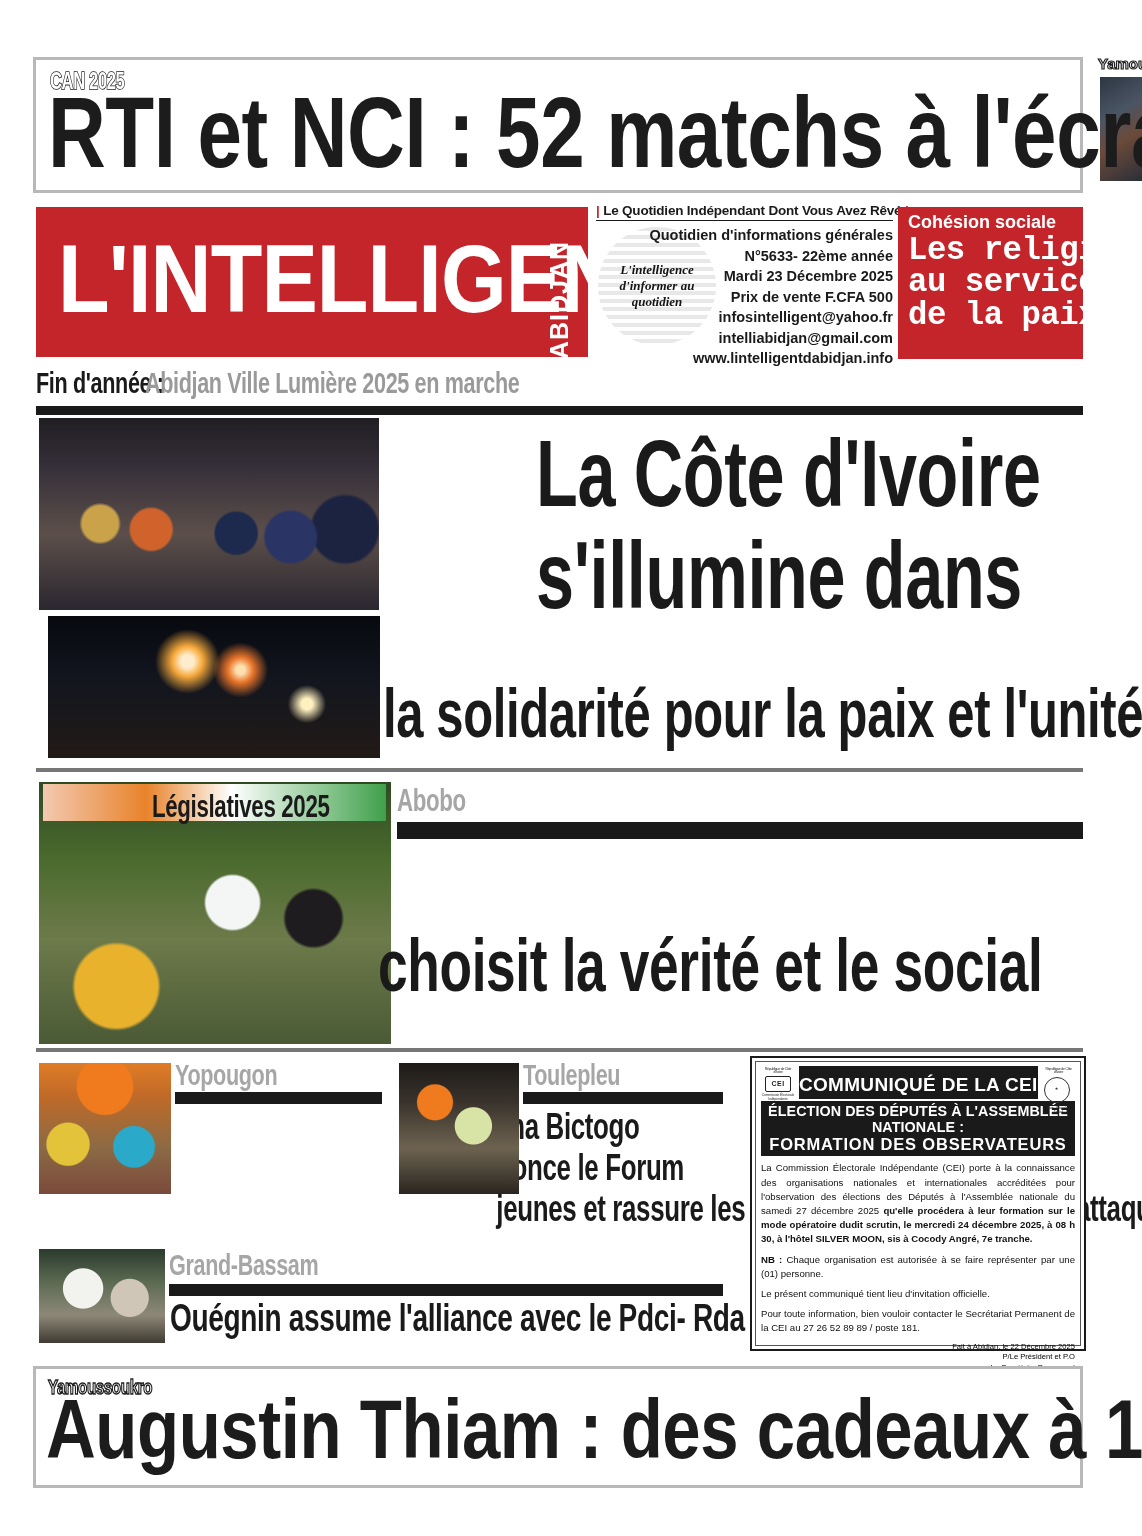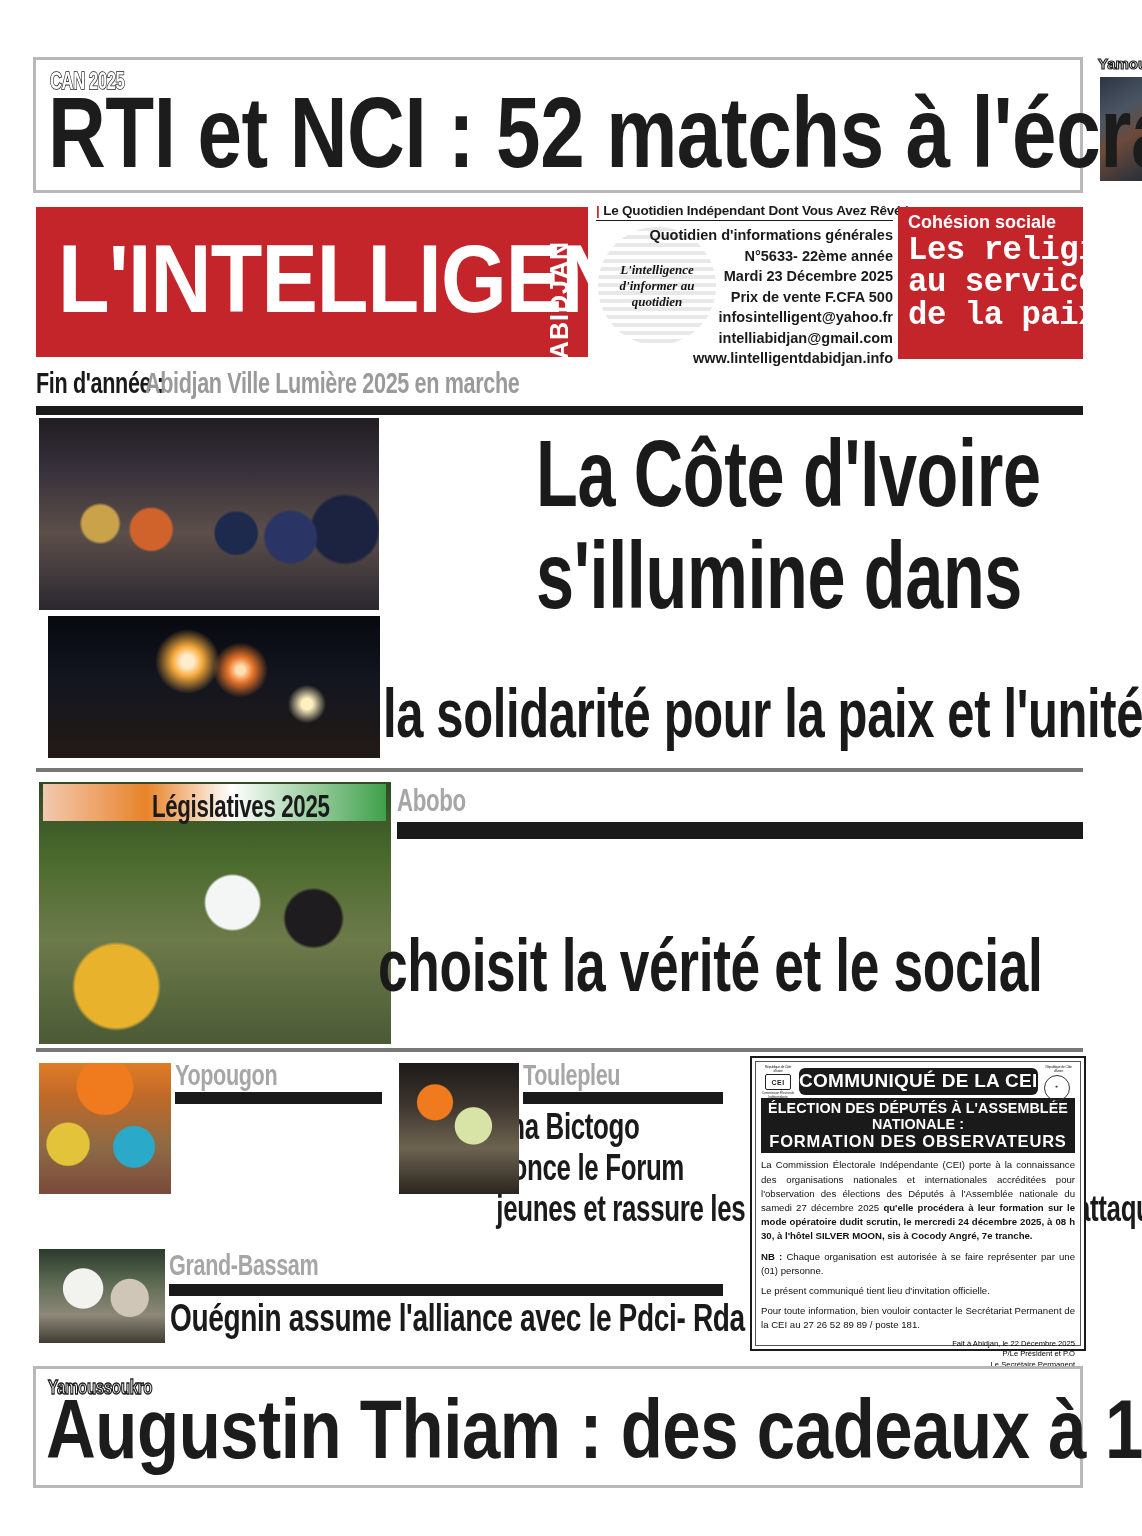--- a/index.html
+++ b/index.html
@@ -200,23 +200,22 @@
   .emblem .el-ring {
     position: absolute; inset: 2px;
     border: 1.3px solid #333; border-radius: 50%;
   }
   .emblem .el-txt { position: absolute; left: 0; right: 0; top: 11px; text-align: center; font-size: 4px; }
   .cei-banner {
     flex: 1;
     background: #1a1a1a; color: #fff;
     font-size: 19px; font-weight: 700;
     text-align: center; letter-spacing: 0.3px;
-    padding: 2px 0 3px;
+    padding: 8px 0 3px;
     white-space: nowrap;
-    border-radius: 6px;
   }
   .cei-sub {
     background: #1a1a1a; color: #fff;
     text-align: center; font-weight: 700;
     font-size: 14.3px; line-height: 1.12;
     margin-top: 2px; padding: 2px 2px 3px;
     letter-spacing: 0.1px;
   }
   .cei-sub .l2 { font-size: 16.5px; letter-spacing: 0.8px; }
   .cei-body {

